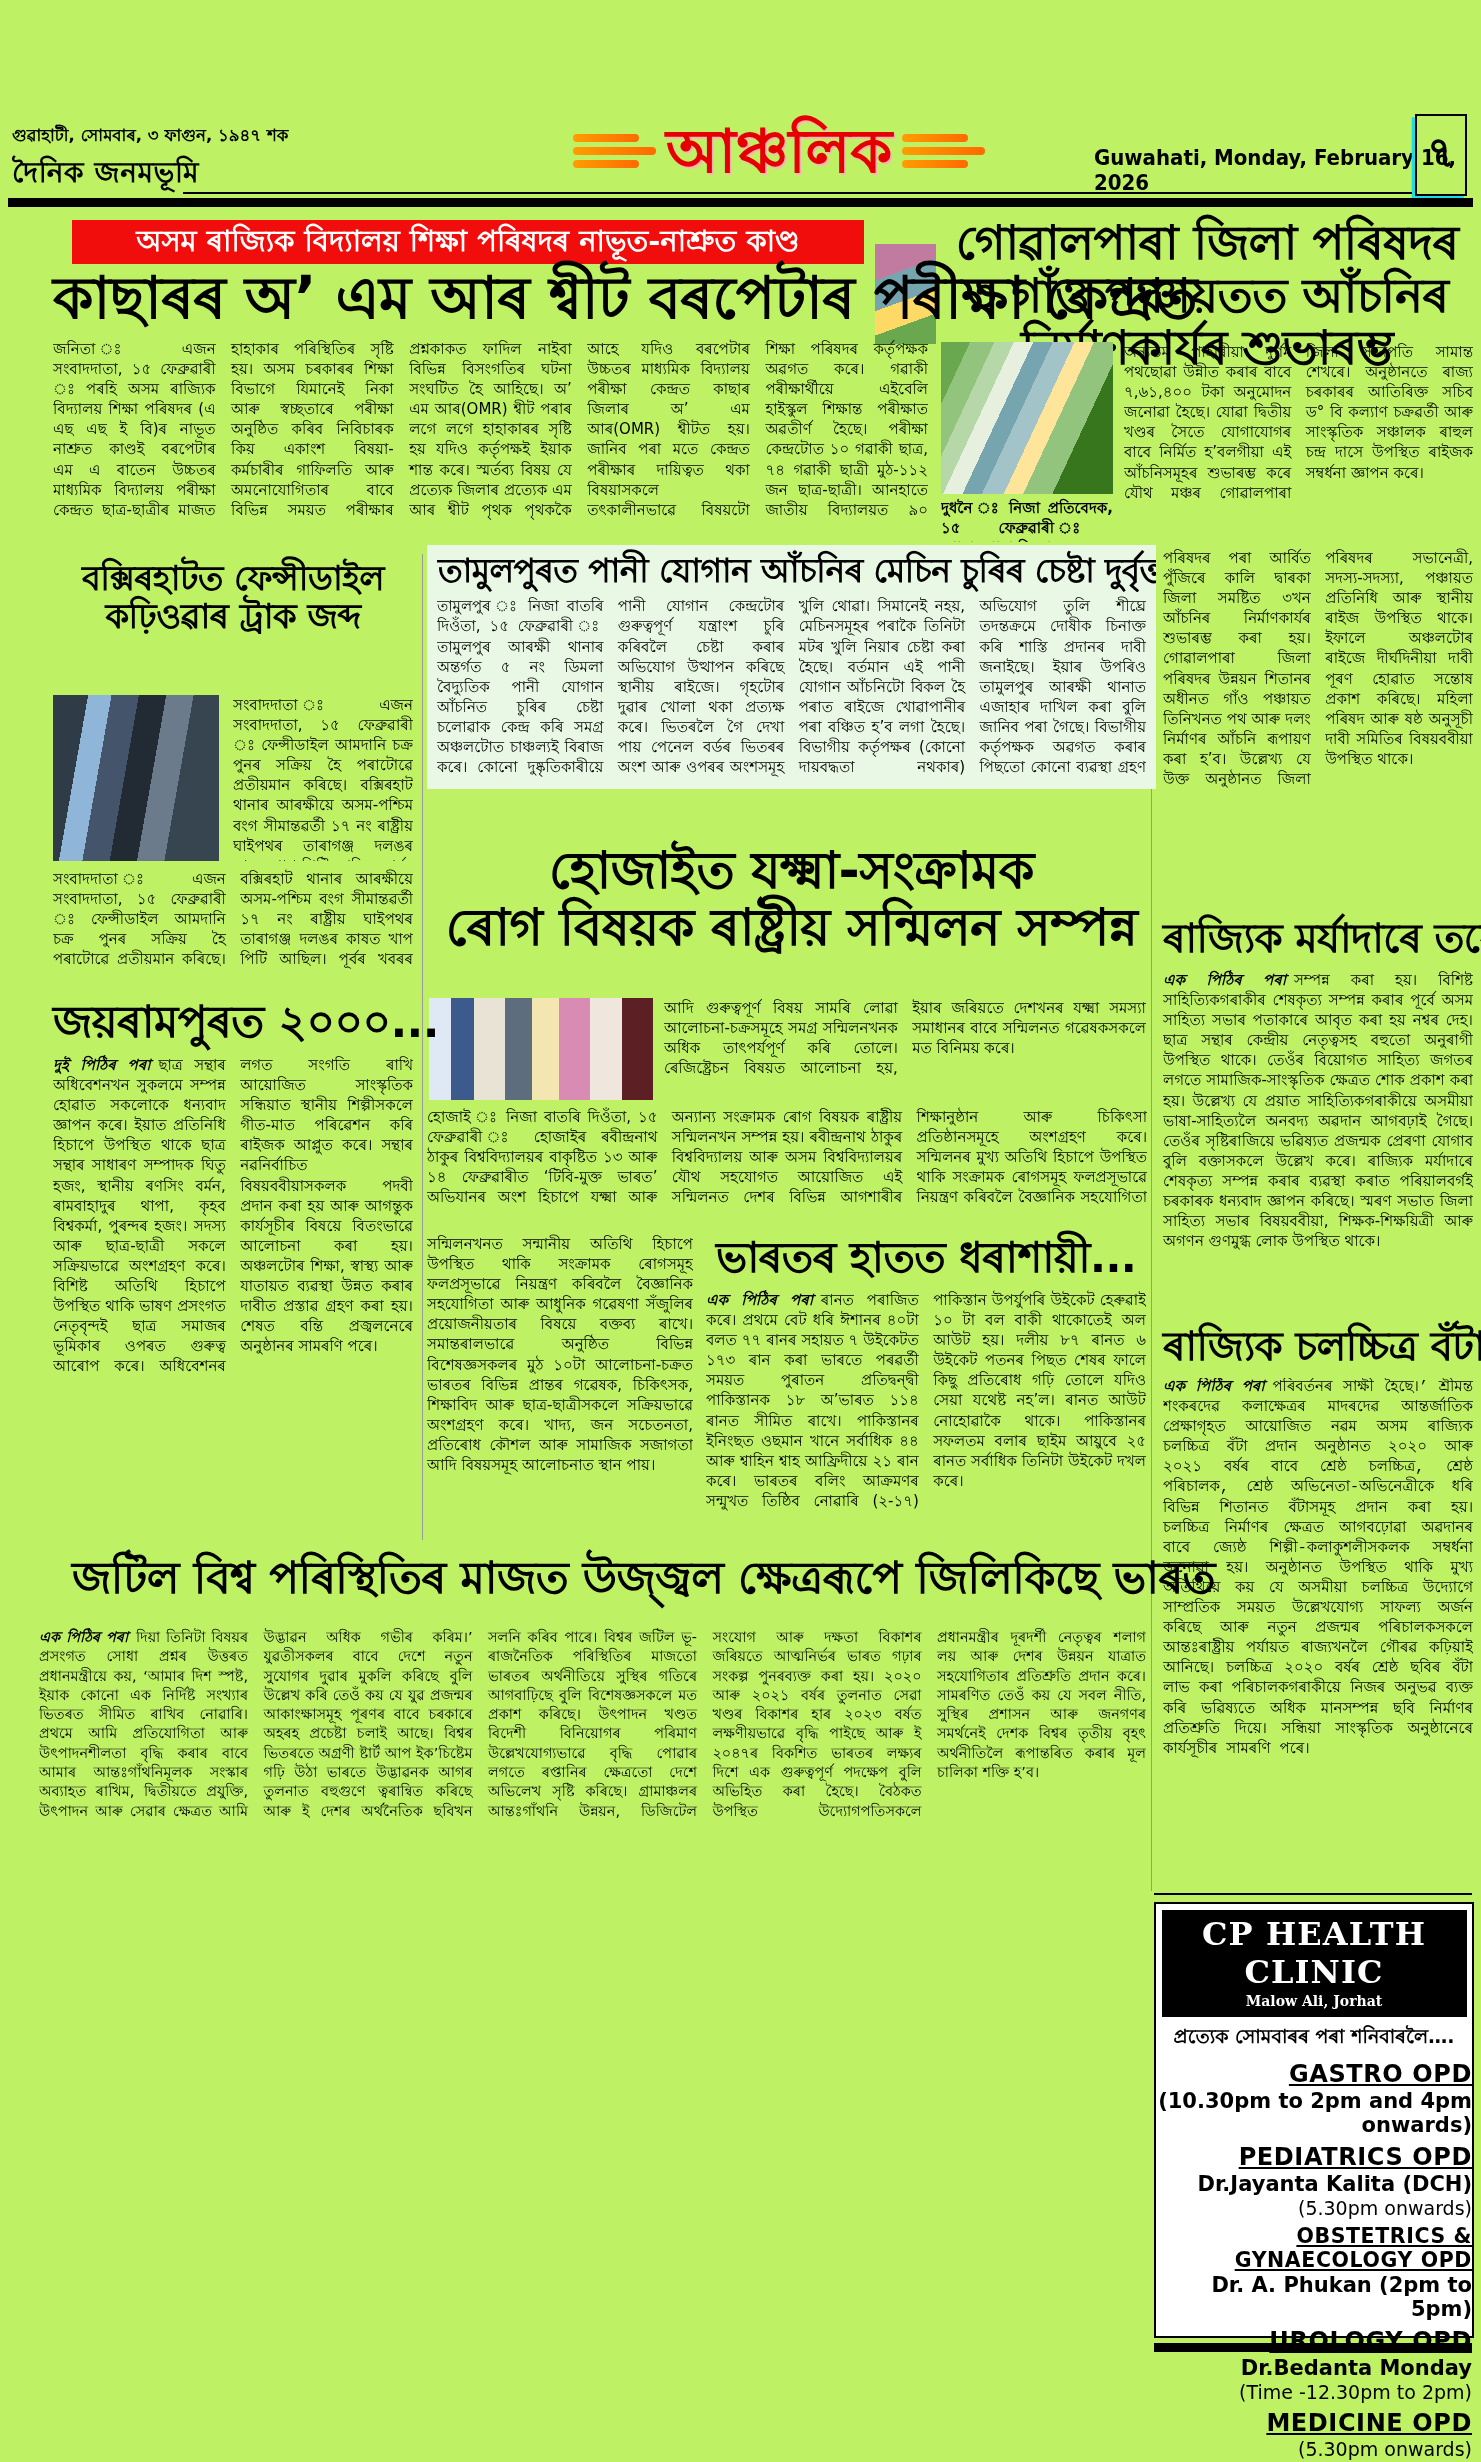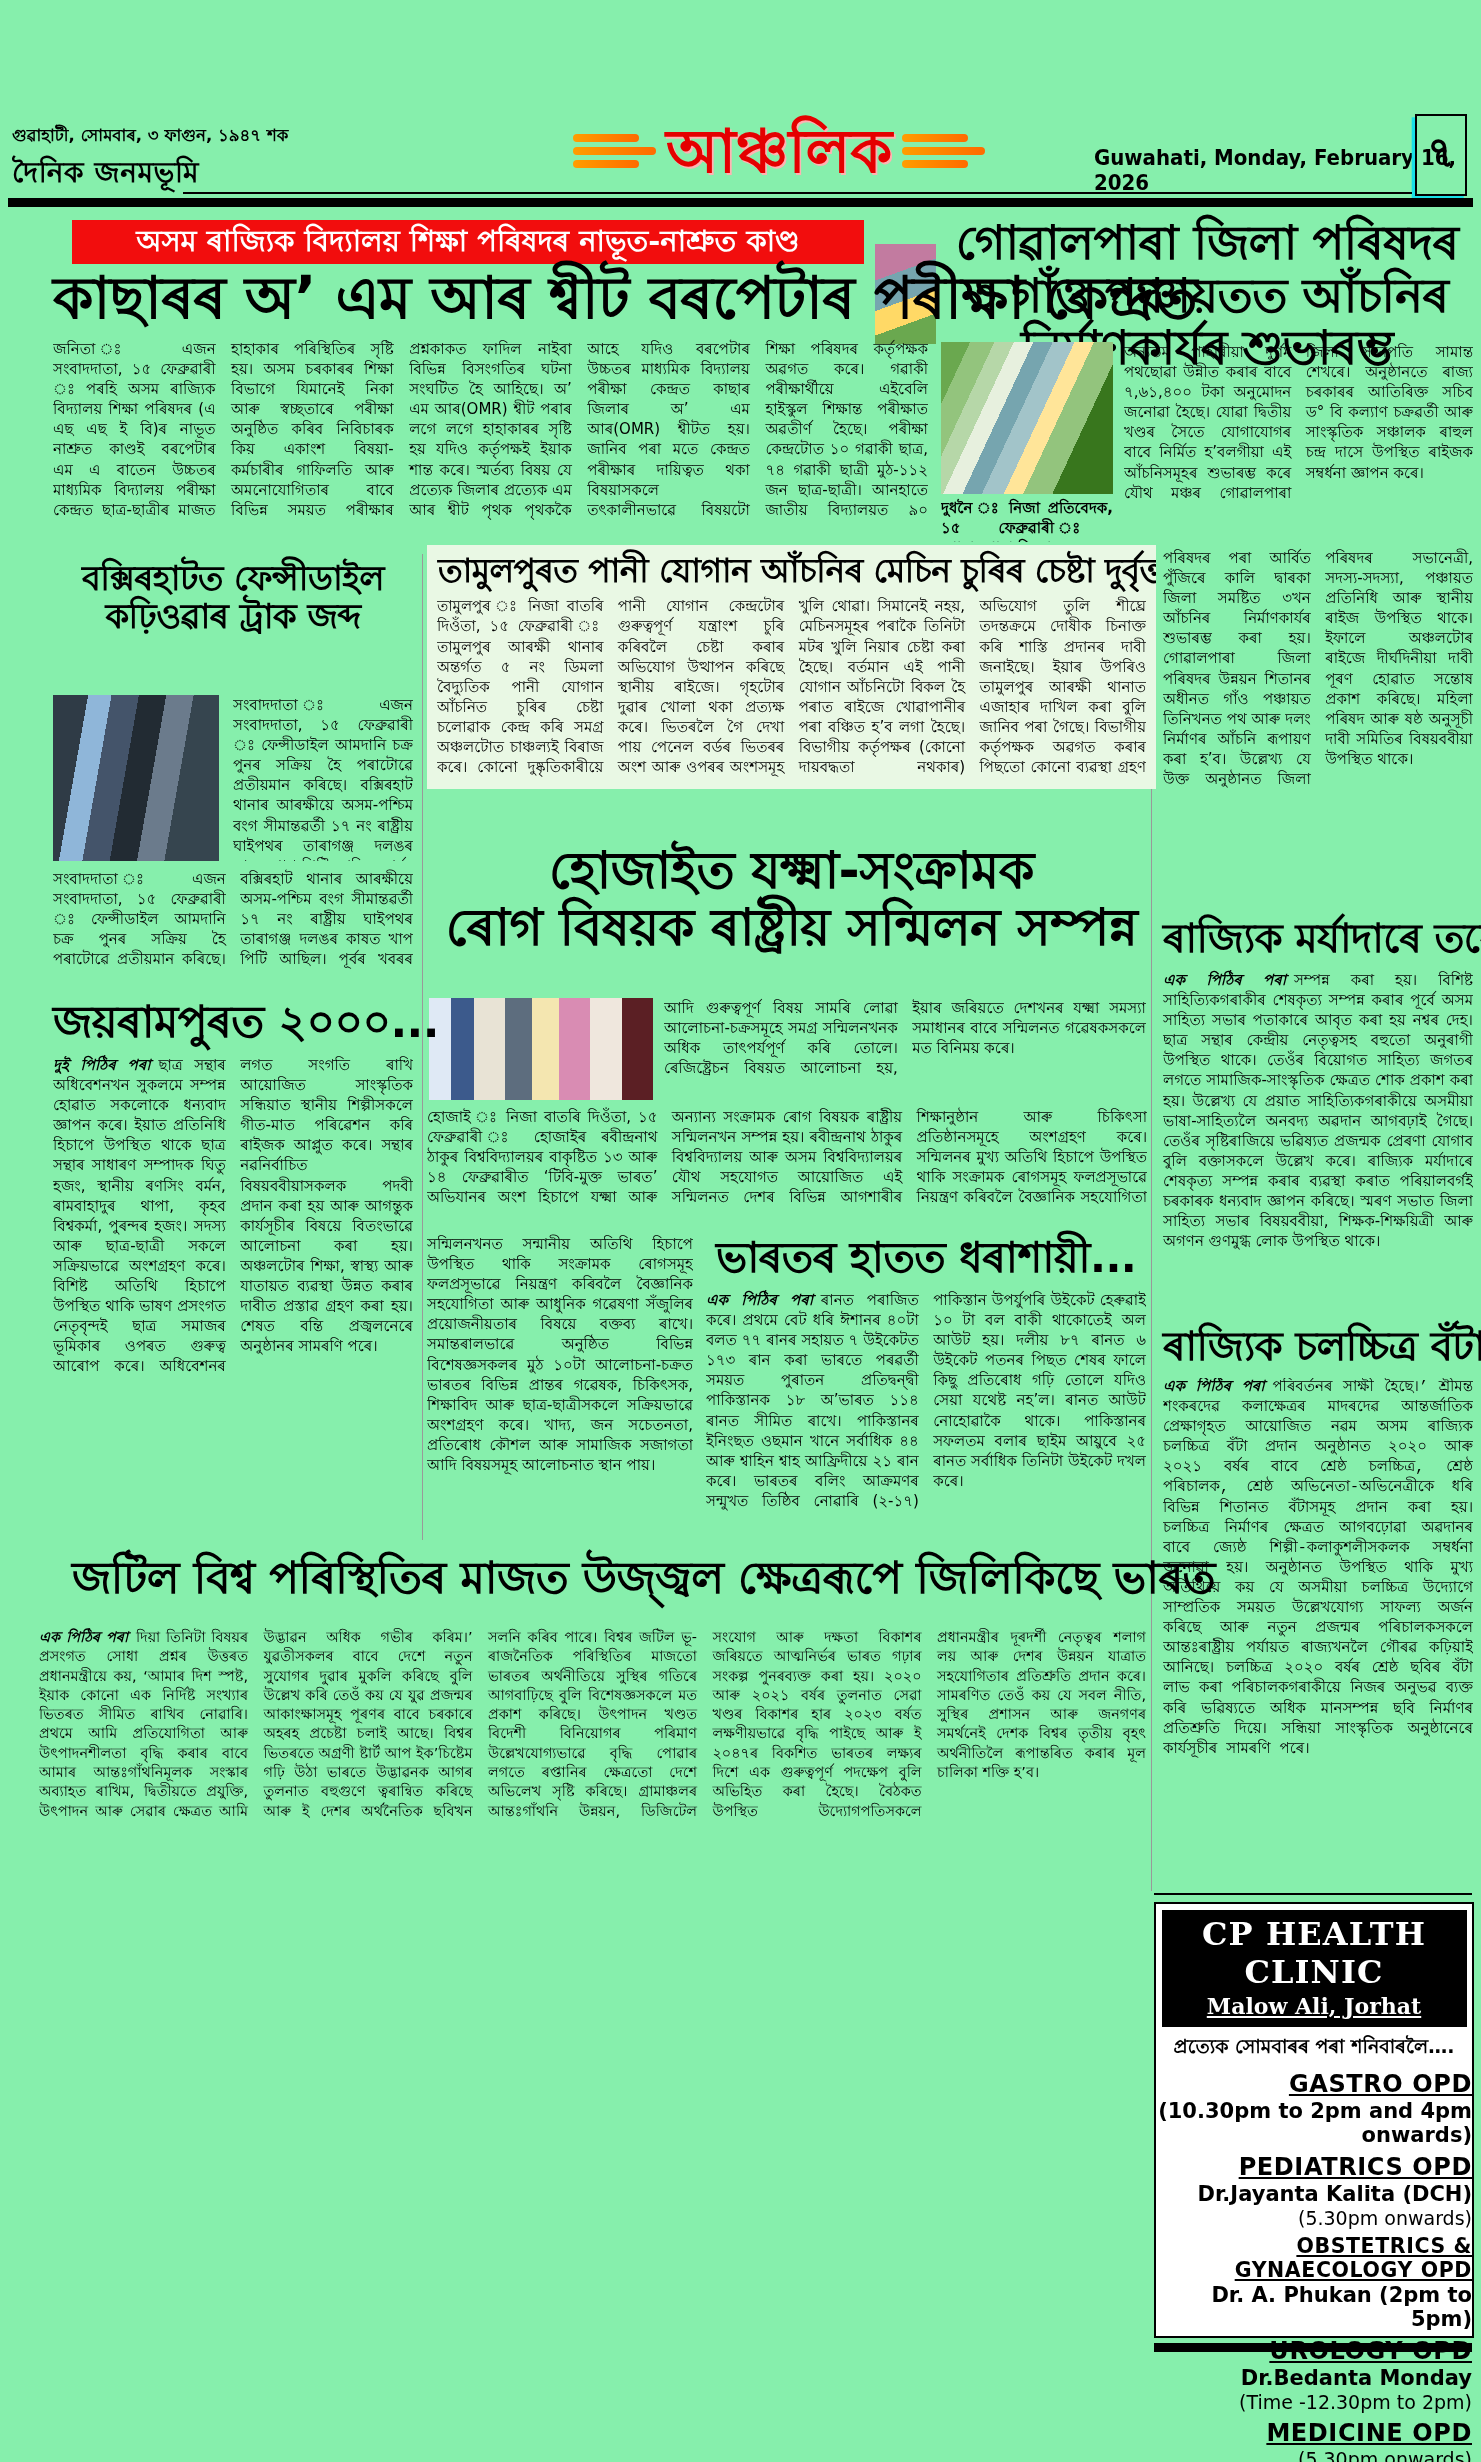--- a/index.html
+++ b/index.html
@@ -1,16 +1,16 @@
 <!DOCTYPE html>
 <html style="font-size:8.9px"><head>
 <meta charset="utf-8">
 <style>
   html,body{margin:0;padding:0;background:#ffffff;}
-  #page{position:relative;width:1481px;height:2462px;background:#86efac;
+  #page{position:relative;width:1481px;height:2462px;background:#bef264;
         font-family:"DejaVu Sans","Liberation Sans",sans-serif;color:#000;overflow:hidden;}
   .abs{position:absolute;}
   
   .mast-date-left{font-size:16.6px;font-weight:bold;}
   .mast-paper{font-size:28px;font-weight:bold;letter-spacing:0.6px;}
   .logo-wrap{display:flex;align-items:center;gap:10px;}
   .logo-bars{display:flex;flex-direction:column;gap:5.5px;}
   .logo-bars i{display:block;height:7.8px;border-radius:3.9px;background:linear-gradient(90deg,#ff9d00,#ff6a00);}
   .logo-bars i:nth-child(1){width:66px;}.logo-bars i:nth-child(2){width:83px;}.logo-bars i:nth-child(3){width:66px;}
   .logo-text{font-size:60px;font-weight:bold;color:#e40000;text-shadow:1.7px 1.7px 0 #ffb3b3;line-height:1;}
@@ -48,21 +48,21 @@
   .ph-truck{background:
      linear-gradient(100deg,#2f3b46 0 18%,#8fb6d9 18% 30%,#44546a 30% 44%,#222b33 44% 58%,#6b7b8c 58% 72%,#36454f 72% 100%);}
   .ph-hojai{background:
      linear-gradient(90deg,#dfe9f5 0 10%,#3c5a8c 10% 20%,#e8e3d5 20% 34%,#5d6d7e 34% 46%,#f4e6b0 46% 58%,#d98cb3 58% 72%,#efe7dd 72% 86%,#5b1f24 86% 100%);}
   .ph-small{background:
      linear-gradient(160deg,#c27ba0 0 30%,#76a5af 30% 55%,#ffd966 55% 75%,#6aa84f 75% 100%);}
   
   .ad-box{border:2.8px solid #000;background:#fff;}
   .ad-head{background:#000;color:#fff;text-align:center;margin:5.5px;padding:5.5px 0 7.8px 0;}
   .ad-title{font-family:"DejaVu Serif","Liberation Serif",serif;font-weight:bold;font-size:32px;letter-spacing:1.1px;}
-  .ad-sub{font-family:"DejaVu Serif","Liberation Serif",serif;font-weight:bold;font-size:22px;margin-top:2.2px;text-decoration:underline;}
+  .ad-sub{font-family:"DejaVu Serif","Liberation Serif",serif;font-weight:bold;font-size:14px;margin-top:2.2px;}
   .ad-sched{font-size:19px;font-weight:bold;text-align:center;margin:3.3px 0 5.5px 0;}
   .ad-sec{text-align:right;}
   .ad-sec h3{font-size:24px;margin:5.5px 0 1.1px 0;text-decoration:underline;letter-spacing:0.6px;}
   .ad-sec .l1{font-size:21px;font-weight:bold;margin:1.1px 0;}
   .ad-sec .l2{font-size:19px;margin:1.1px 0;}
 </style>
 </head>
 <body>
 
 <div id="page">

